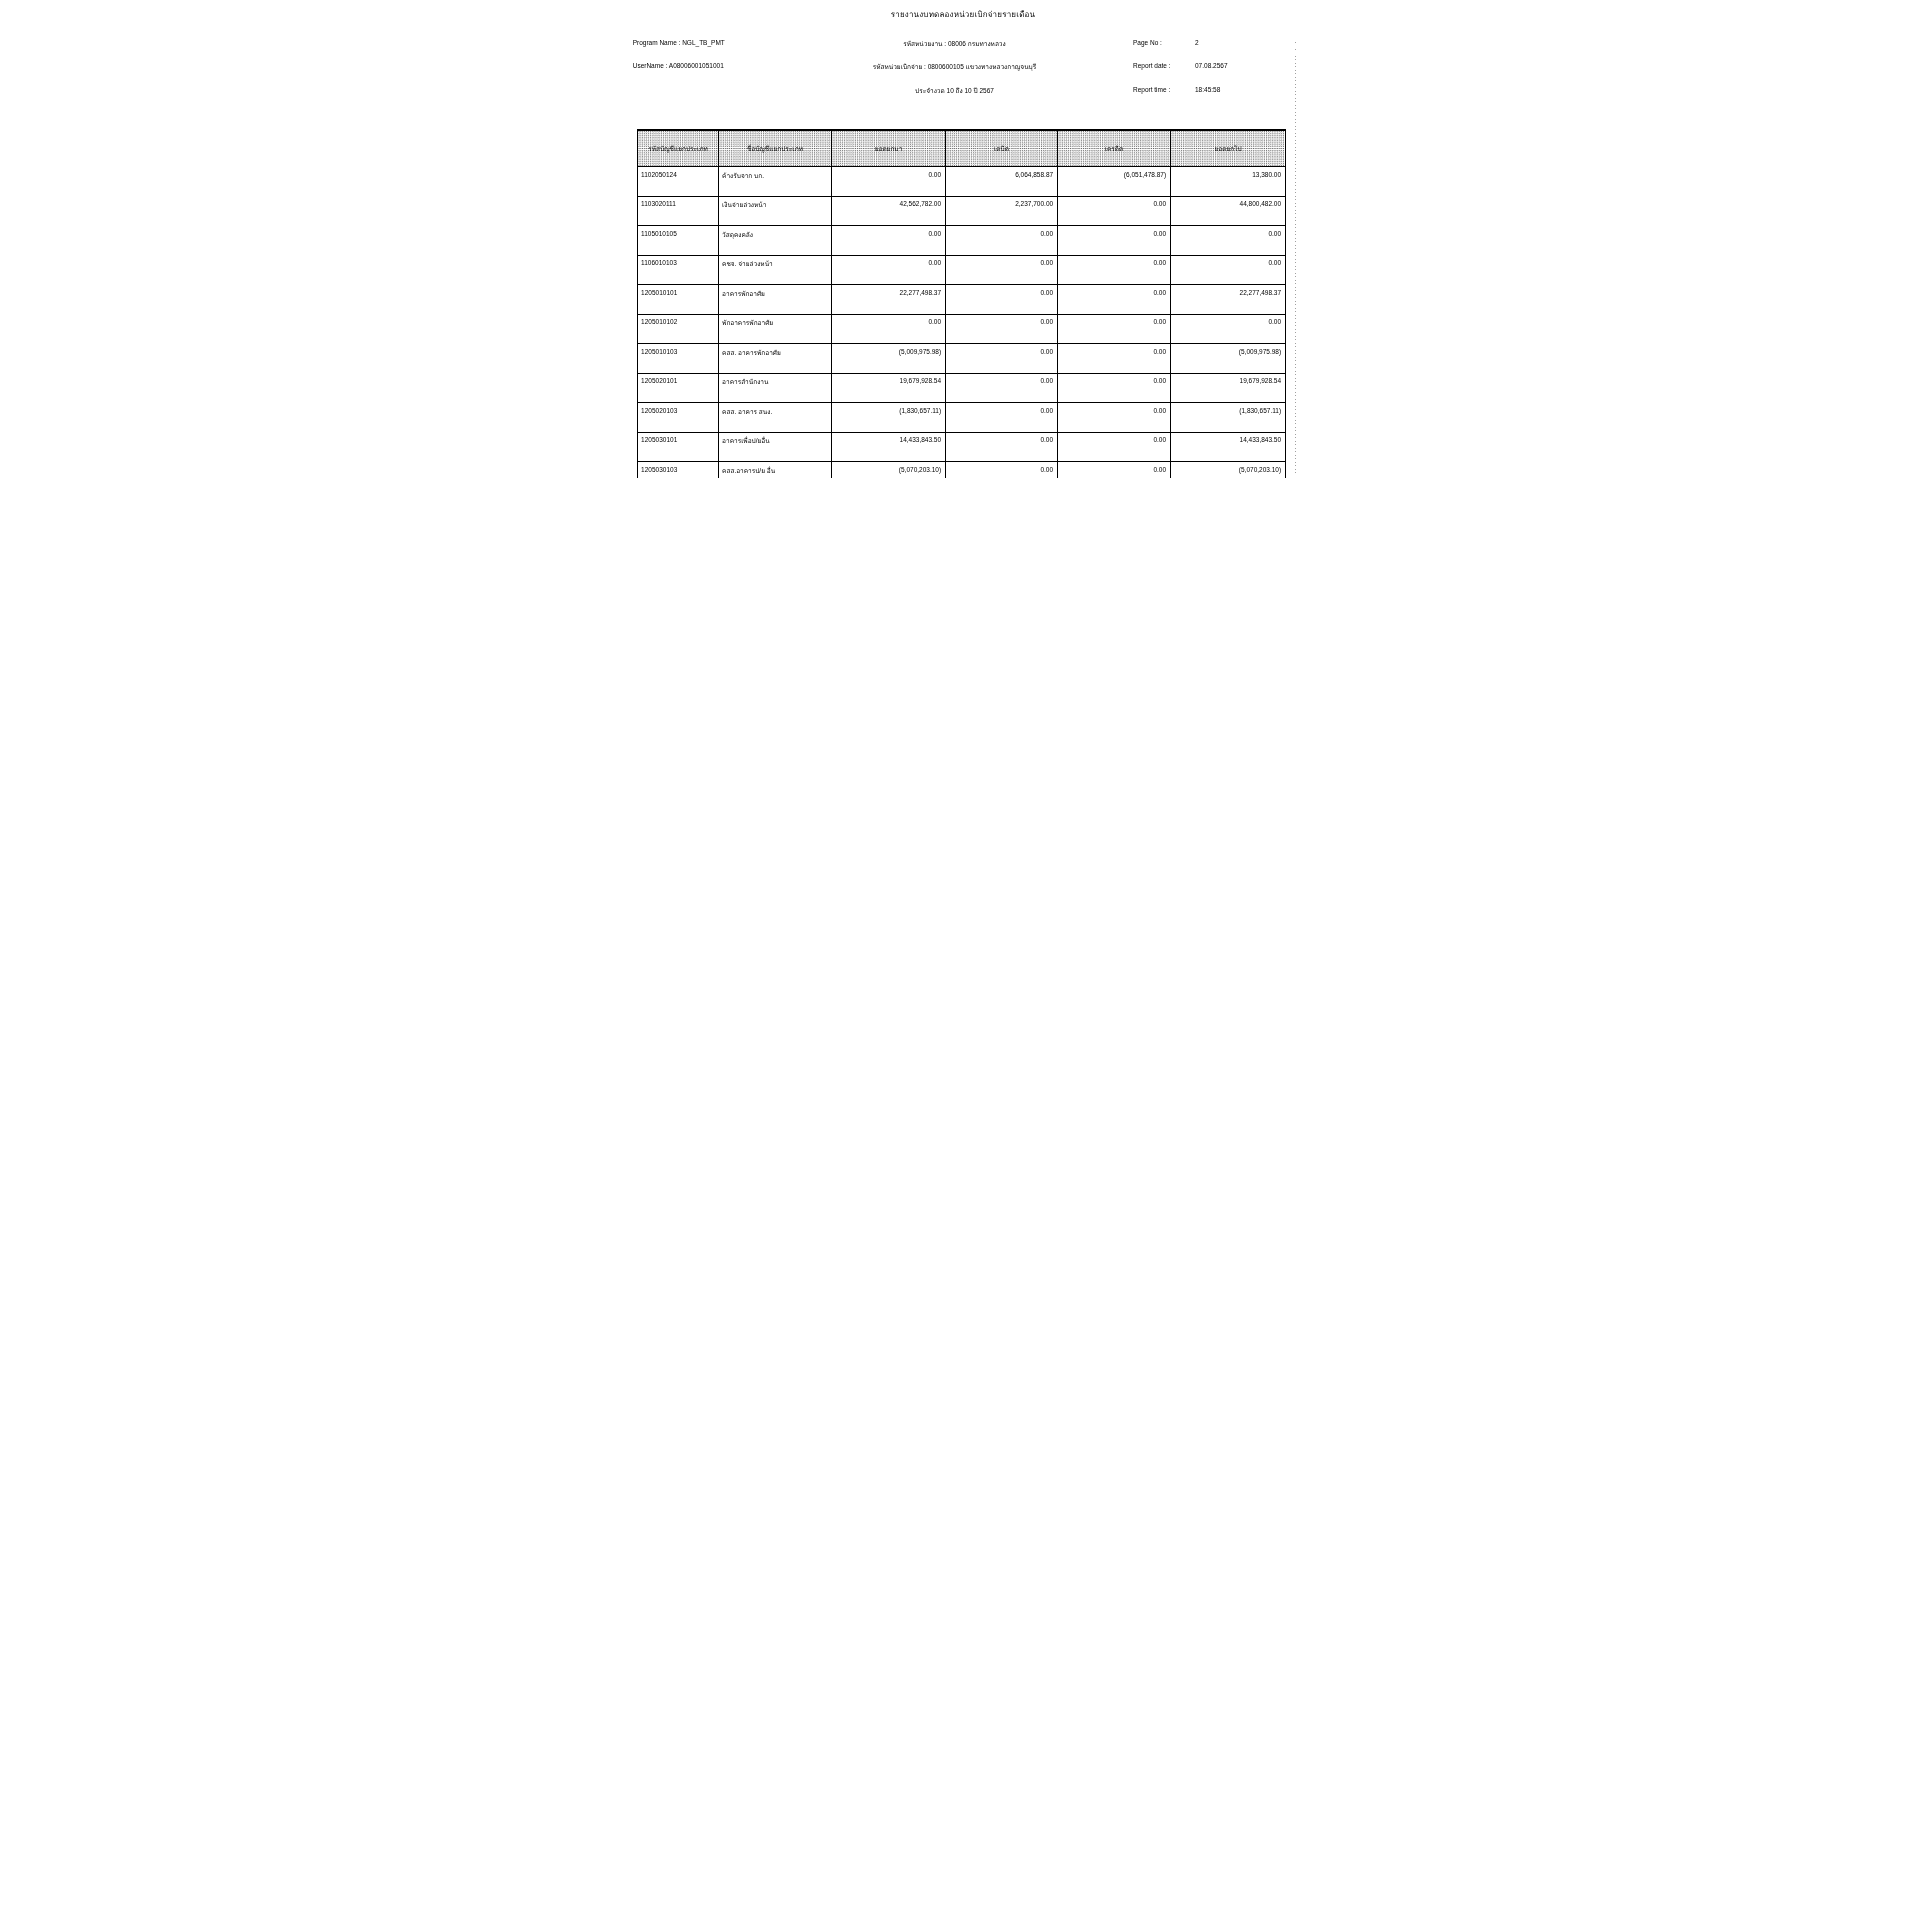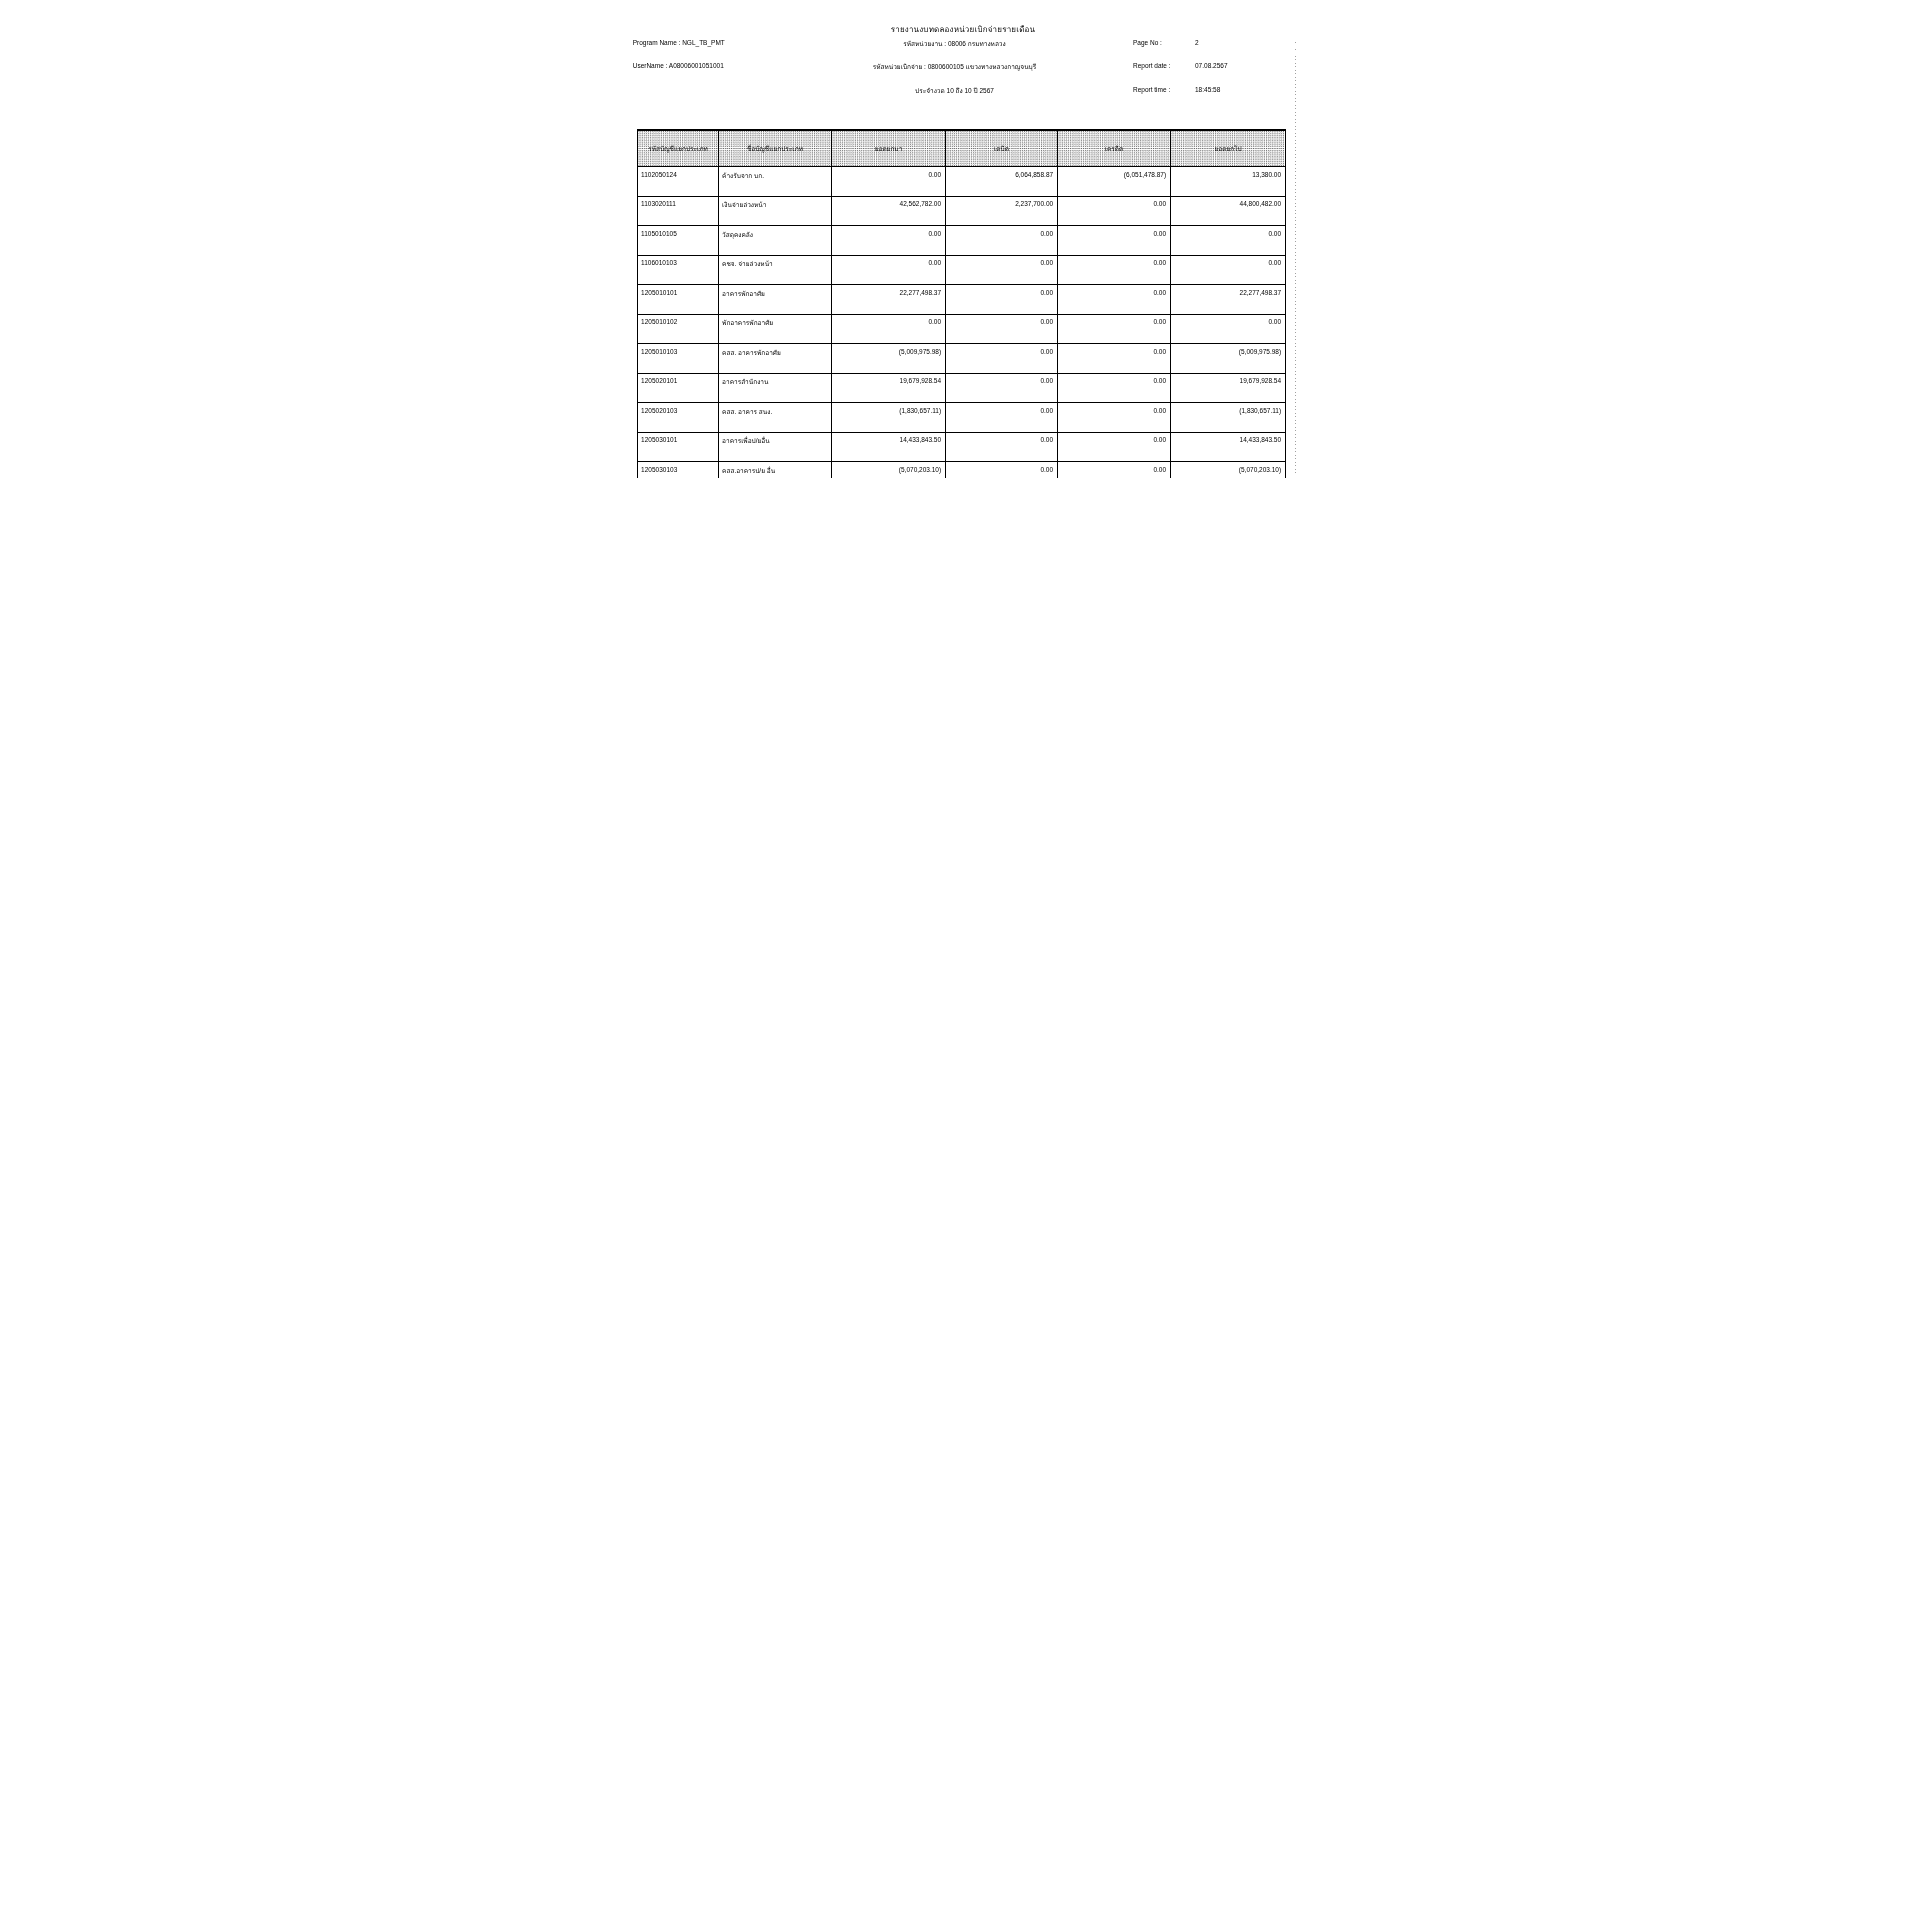--- a/index.html
+++ b/index.html
@@ -8,21 +8,21 @@
     width: 676px;
     height: 478px;
     margin: 0 auto;
     background: #ffffff;
     color: #000;
     font-family: "Liberation Sans", sans-serif;
     overflow: hidden;
   }
   .doc-title {
     position: absolute;
-    top: 23px; left: 0;
+    top: 8px; left: 0;
     width: 100%;
     text-align: center;
     font-size: 8px;
     letter-spacing: 0.2px;
   }
   .info-line { position: absolute; font-size: 6.5px; white-space: nowrap; }
   .pos-left   { left: 7.7px; }
   .pos-center { left: 154px; width: 351px; text-align: center; }
   .row-1 { top: 39px; }
   .row-2 { top: 62px; }

